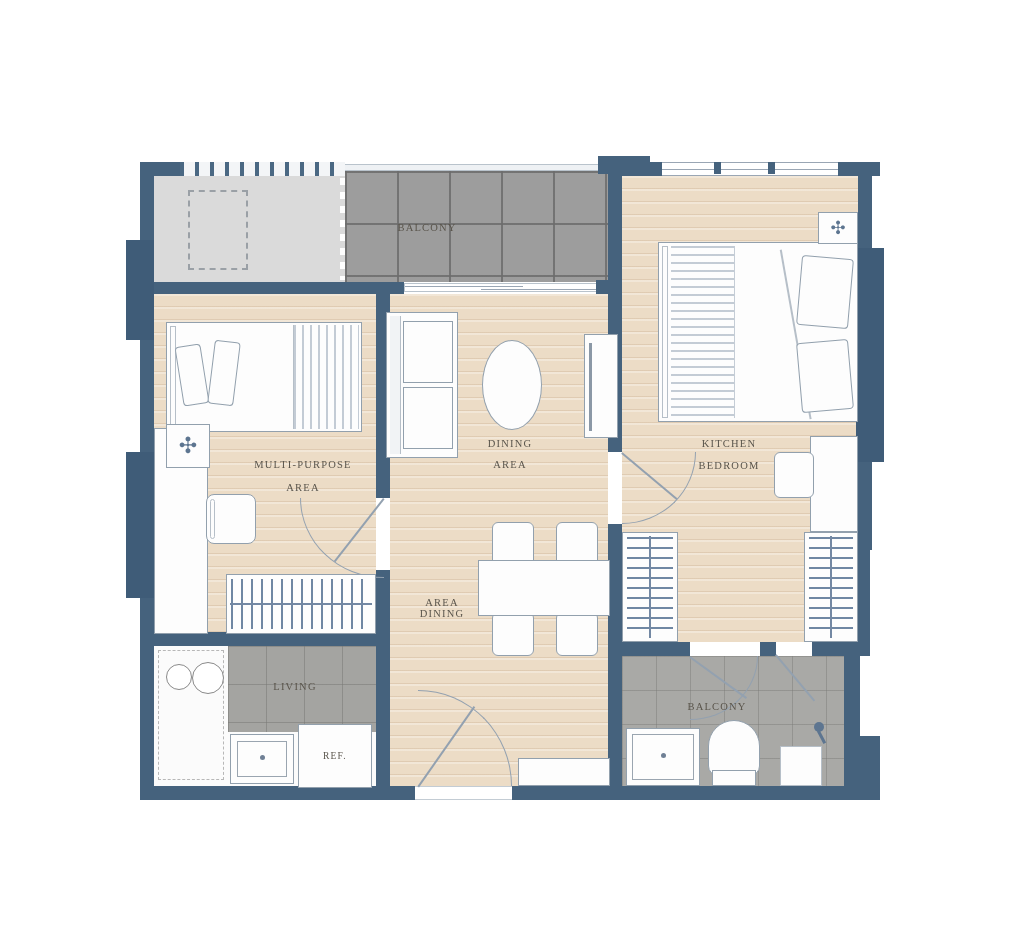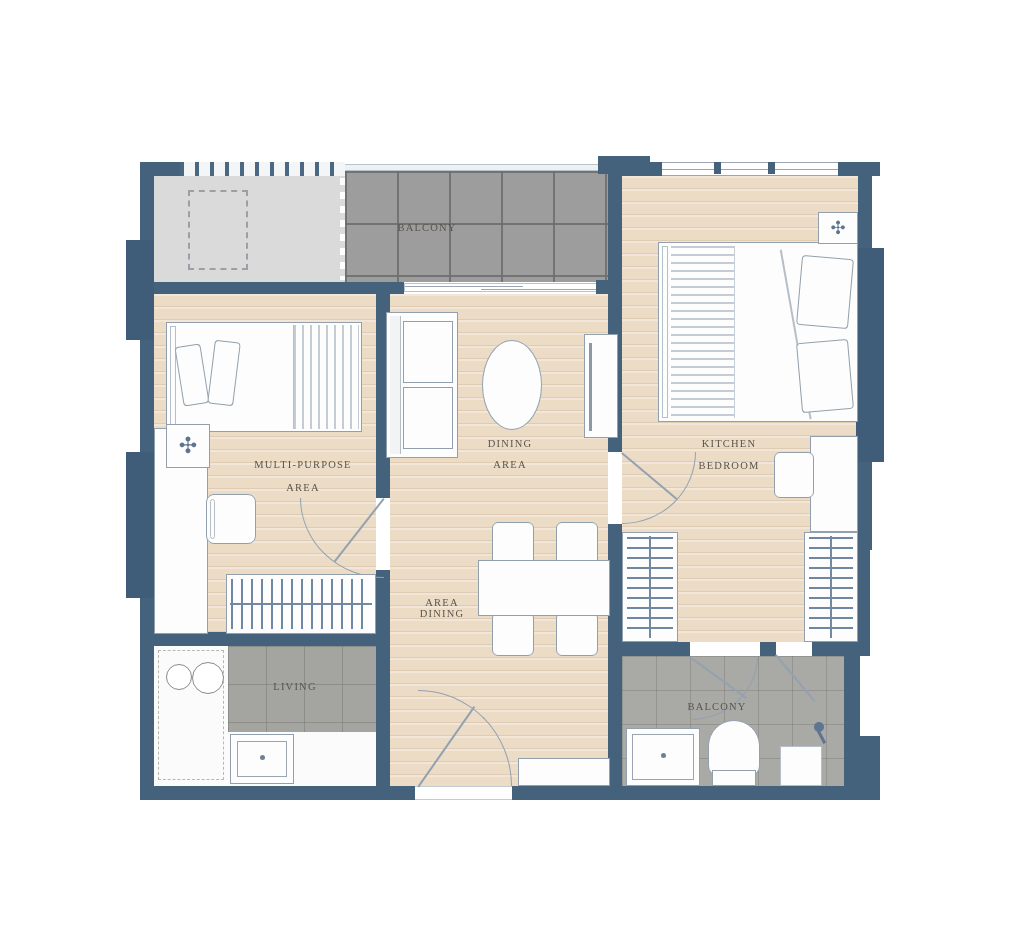--- a/index.html
+++ b/index.html
@@ -154,20 +154,23 @@
     <div class="abs railline" style="top:3px;bottom:3px;left:50%;width:2px;margin-left:-1px;"></div>
   </div>
 
   <div class="abs" style="left:158px;top:650px;width:66px;height:130px;border:1.5px dashed #b7b7b7;"></div>
   <div class="abs" style="left:166px;top:664px;width:26px;height:26px;border:1.5px solid #8a8a8a;border-radius:50%;background:#fff;"></div>
   <div class="abs" style="left:192px;top:662px;width:32px;height:32px;border:1.5px solid #8a8a8a;border-radius:50%;background:#fff;"></div>
   <div class="abs furn" style="left:230px;top:734px;width:64px;height:50px;">
     <div class="abs" style="left:6px;top:6px;width:50px;height:36px;border:1px solid #9aa5b0;"></div>
     <div class="abs" style="left:29px;top:20px;width:5px;height:5px;background:#6f8095;border-radius:50%;"></div>
   </div>
+  <div class="abs furn" style="left:298px;top:724px;width:74px;height:64px;">
+    <div class="label" style="line-height:62px;font-size:9.5px;">REF.</div>
+  </div>
 
   <div class="abs furn" style="left:626px;top:728px;width:74px;height:58px;">
     <div class="abs" style="left:5px;top:5px;width:62px;height:46px;border:1px solid #9aa5b0;"></div>
     <div class="abs" style="left:34px;top:24px;width:5px;height:5px;background:#6f8095;border-radius:50%;"></div>
   </div>
   <div class="abs furn" style="left:708px;top:720px;width:52px;height:56px;border-radius:26px 26px 10px 10px;"></div>
   <div class="abs furn" style="left:712px;top:770px;width:44px;height:16px;"></div>
   <div class="abs" style="left:814px;top:722px;width:10px;height:10px;background:#5d7590;border-radius:50%;"></div>
   <div class="abs" style="left:820px;top:730px;width:3px;height:14px;background:#5d7590;transform:rotate(-28deg);"></div>
 

